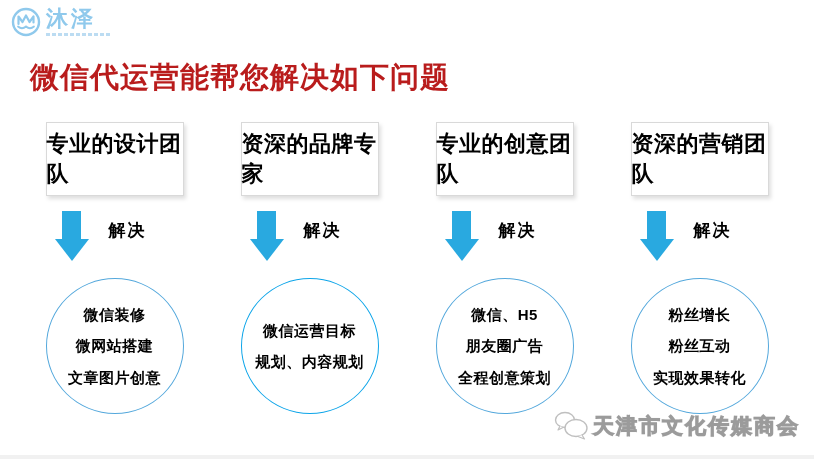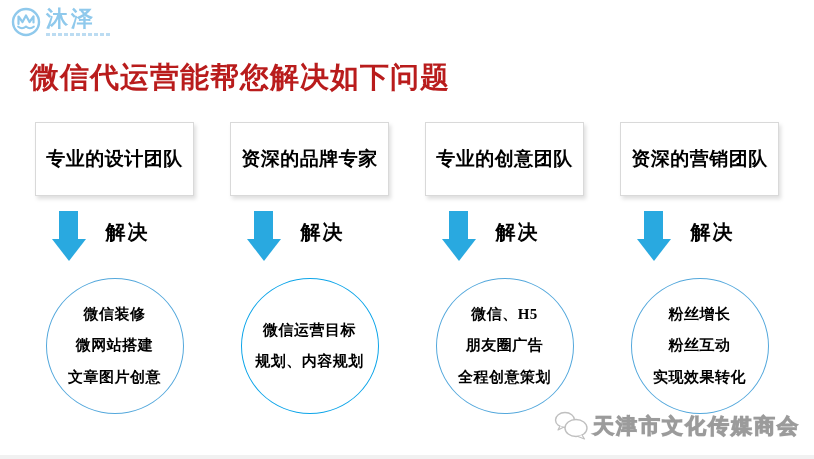--- a/index.html
+++ b/index.html
@@ -25,46 +25,46 @@
     font-size:29px; font-weight:bold; color:#b91c1c; letter-spacing:1px;
   }
 
   
   .columns {
     position:absolute; top:122px; left:35px; width:744px;
     display:flex; gap:36px;
   }
   .col { width:159px; display:flex; flex-direction:column; align-items:center; }
   .box {
-    width:159px; height:74px; background:#fff;
+    width:138px; height:74px; background:#fff;
     border:1px solid #d9d9d9; box-shadow:2px 3px 4px rgba(0,0,0,0.13);
     display:flex; align-items:center; justify-content:center;
-    font-size:19px; font-weight:bold; color:#000; letter-spacing:0.5px;
+    font-size:22px; font-weight:bold; color:#000; letter-spacing:0.5px;
   }
   .arrow-row {
     margin-top:15px; height:52px; width:100%;
     display:flex; justify-content:center; align-items:flex-start;
   }
   .arrow { width:34px; margin-left:-28px; display:flex; flex-direction:column; align-items:center; }
   .arrow-stem { width:19px; height:28px; }
   .arrow-head {
     width:0; height:0;
     border-left:17px solid transparent; border-right:17px solid transparent;
     border-top-width:22px; border-top-style:solid;
   }
   .arrow-label {
     margin-left:20px; margin-top:8px;
-    font-size:20px; font-weight:bold; color:#000; letter-spacing:2px;text-align:center;
+    font-size:17px; font-weight:bold; color:#000; letter-spacing:2px;text-align:center;
   }
   .circle {
     margin-top:15px; width:138px; height:136px; border-radius:50%;
     background:#fff;
     display:flex; flex-direction:column; align-items:center; justify-content:center;
     font-size:15px; font-weight:bold; color:#000; line-height:2.1;
-    text-align:center; letter-spacing:0.5px;font-family:Liberation Serif, serif;
+    text-align:center; letter-spacing:0.5px;
   }
 
   
   .footer { position:absolute; top:410px; right:14px; display:flex; align-items:flex-end; }
   .footer-icon { width:36px; height:30px; margin-right:4px; opacity:0.75; }
   .footer-text {
     font-size:21px; font-weight:bold; letter-spacing:2px;
     color:#ffffff; -webkit-text-stroke:1px #9b9b9b;
     text-shadow:0 0 1px #aaaaaa;
   }

